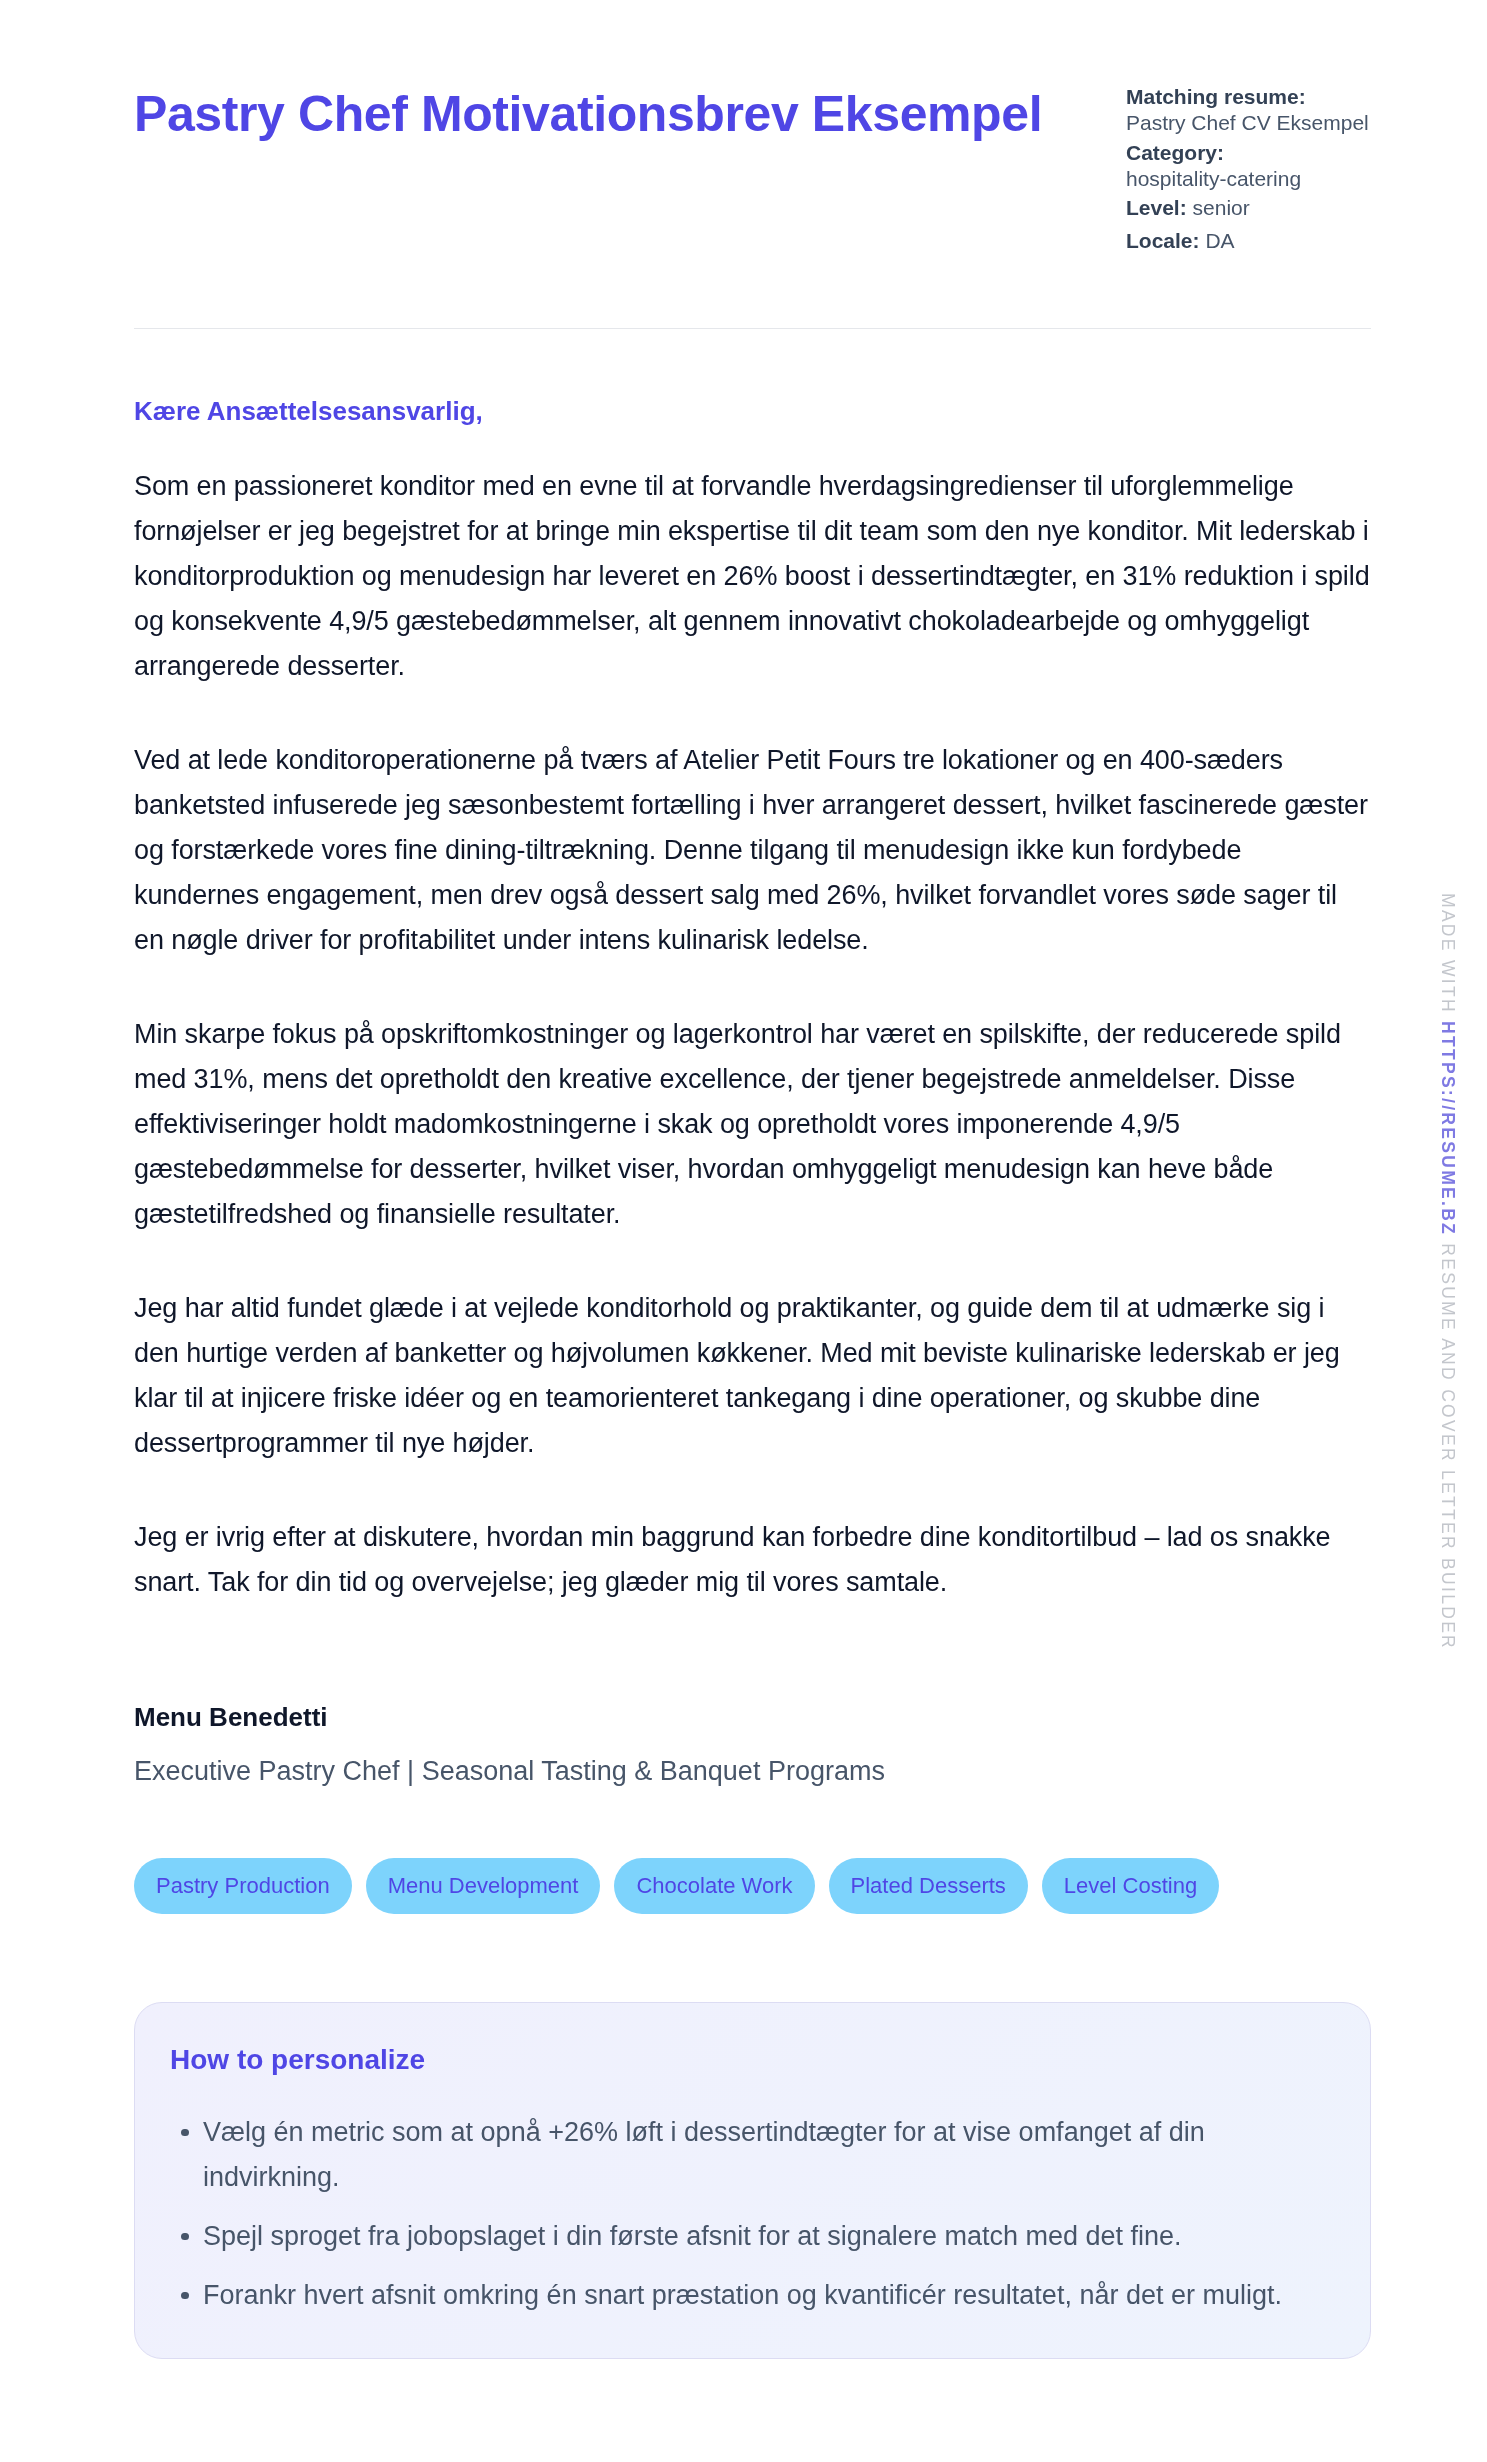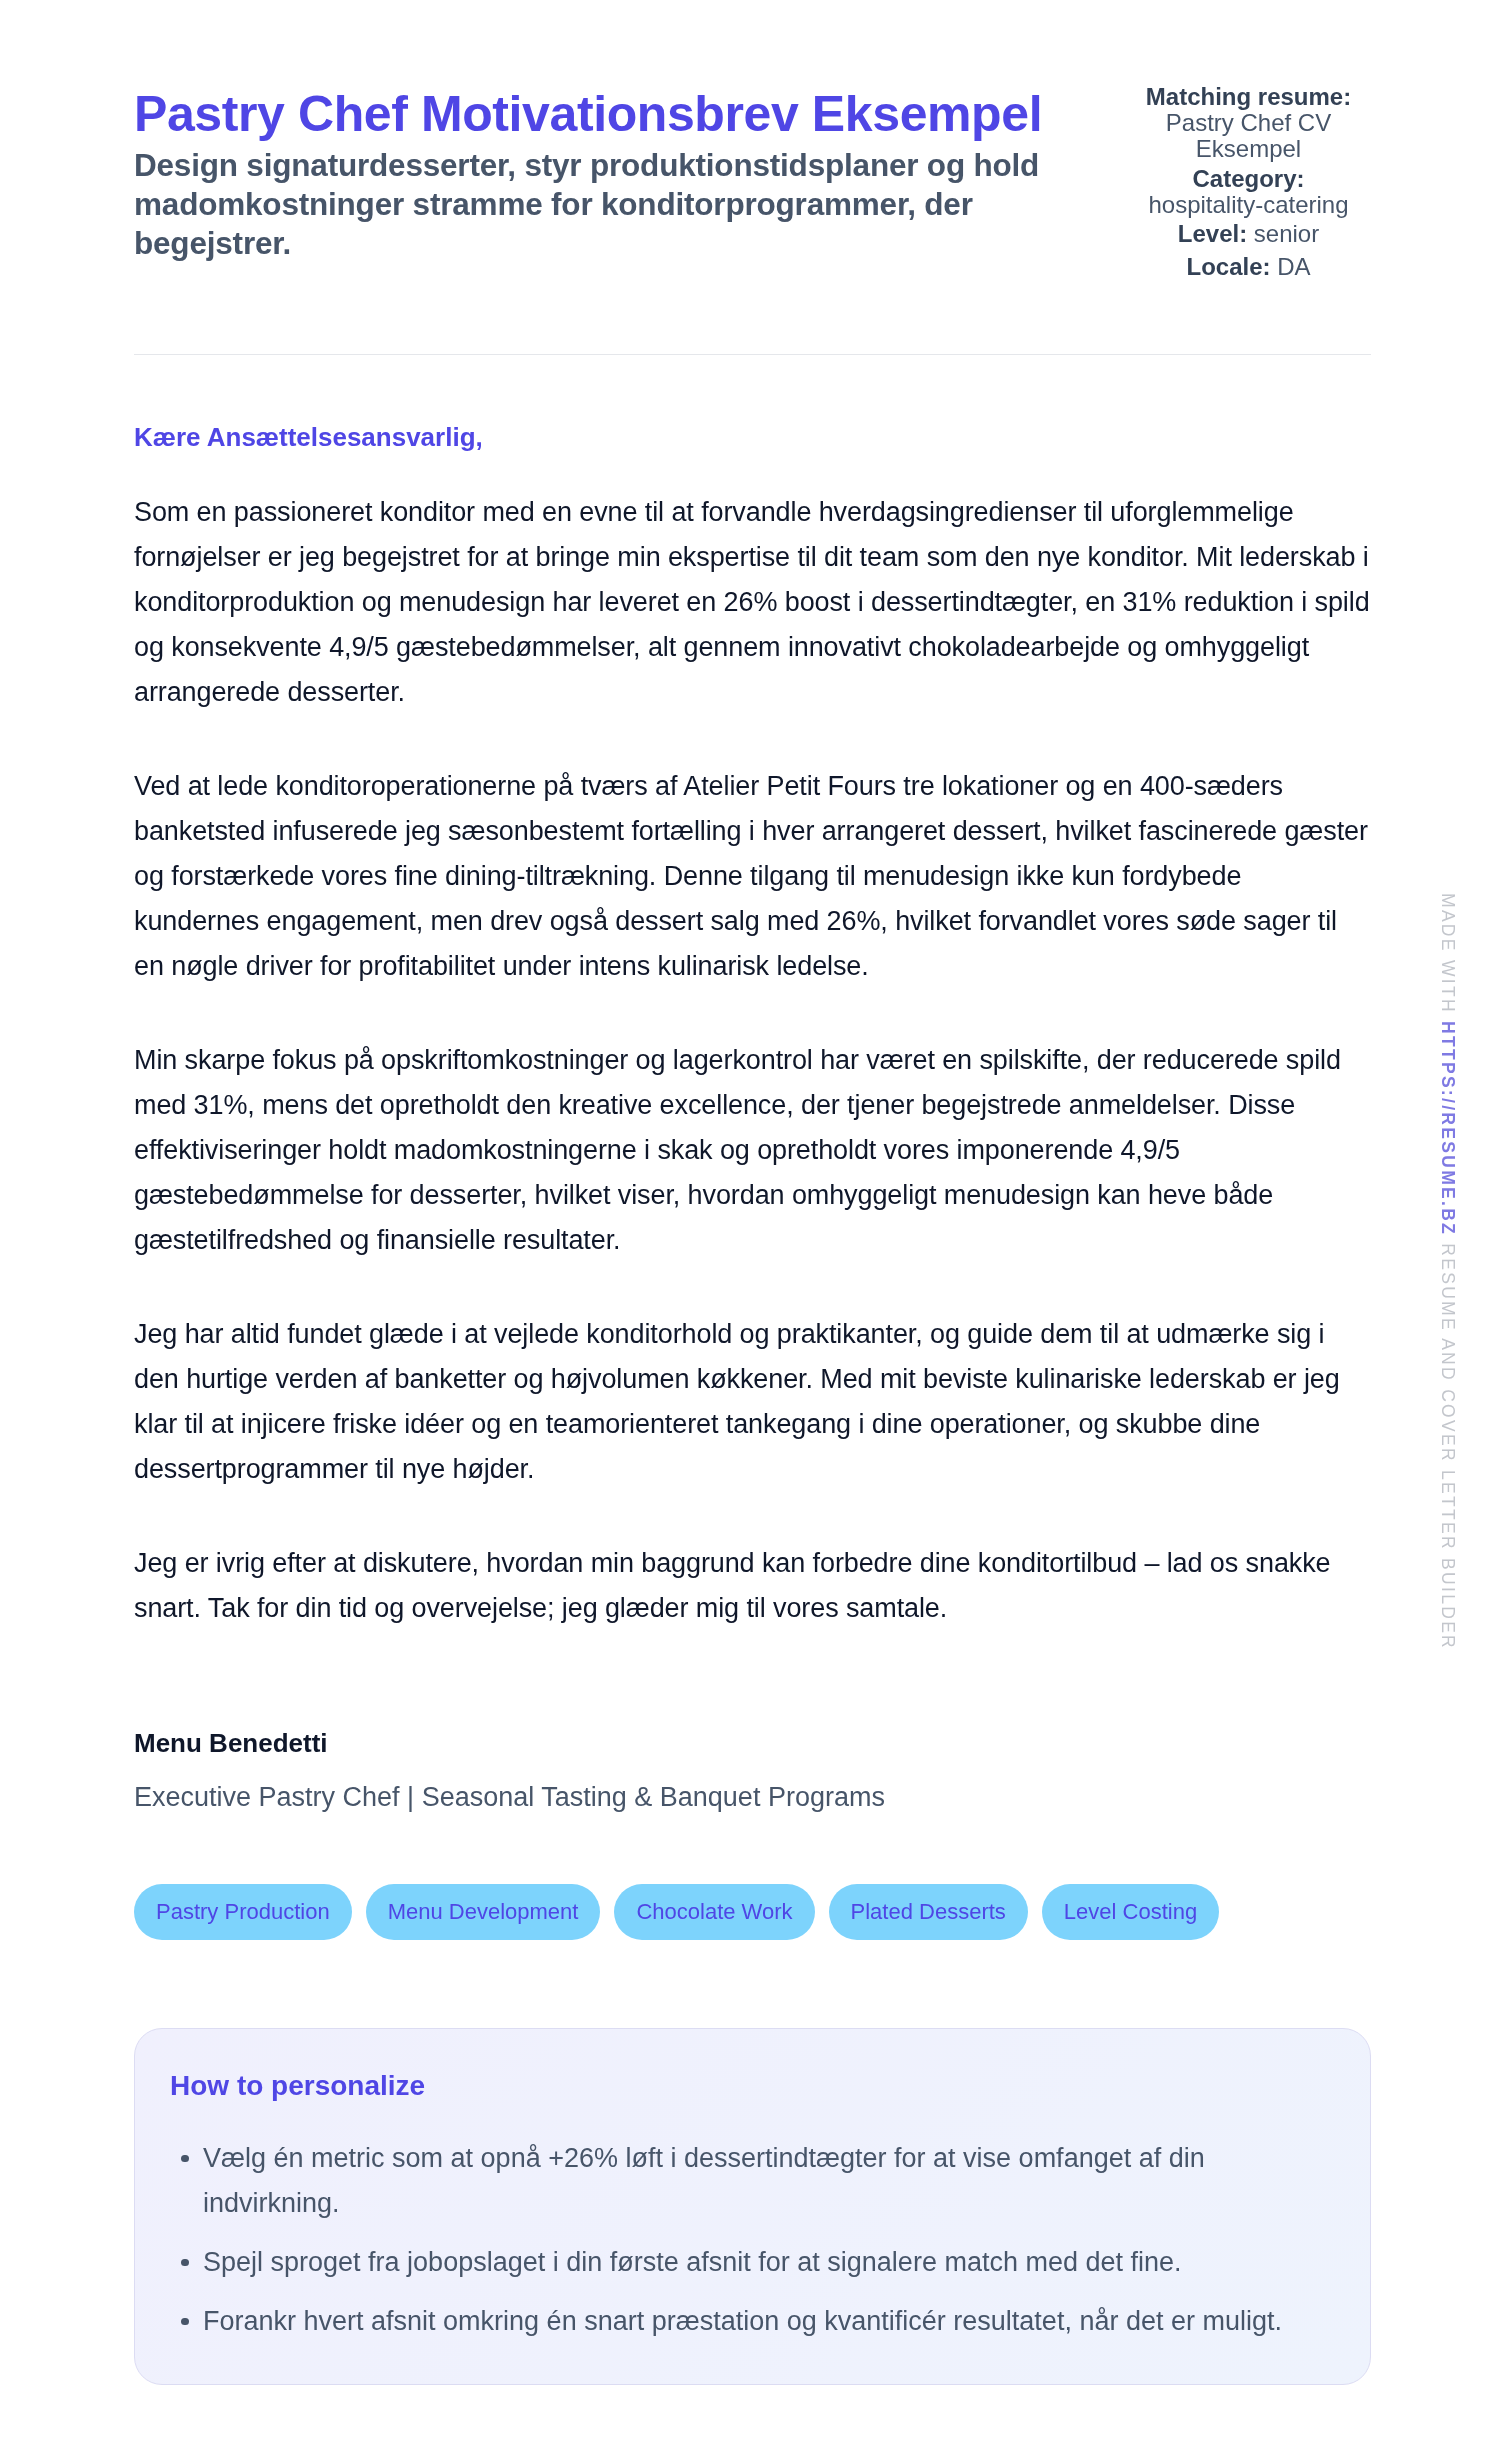--- a/index.html
+++ b/index.html
@@ -43,22 +43,22 @@
     .subtitle {
       margin-top: 1.8px;
       font-size: 31.5px;
       font-weight: 700;
       color: #475569;
       line-height: 39px;
       letter-spacing: -0.2px;
     }
     .meta {
       width: 245px;
-      text-align: center;
-      font-size: 24px;
+      text-align: left;
+      font-size: 21px;
       line-height: 26px;
       color: #475569;
       padding-top: 0;
     }
     .meta-row { margin-bottom: 7px; }
     .meta-row:nth-child(1), .meta-row:nth-child(2) { margin-bottom: 3.5px; }
     .meta-label { font-weight: 700; color: #334155; }
     .meta-value { color: #475569; }
 
     
@@ -168,21 +168,20 @@
   </style>
 </head>
 <body>
 
 <div class="page">
   <div class="content">
 
     <header class="header">
       <div class="header-left">
         <h1 class="title">Pastry Chef Motivationsbrev Eksempel</h1>
-        <div class="subtitle">Design signaturdesserter, styr produktionstidsplaner og hold madomkostninger stramme for konditorprogrammer, der begejstrer.</div>
       </div>
       <div class="meta">
         <div class="meta-row">
           <div class="meta-label">Matching resume:</div>
           <div class="meta-value">Pastry Chef CV Eksempel</div>
         </div>
         <div class="meta-row">
           <div class="meta-label">Category:</div>
           <div class="meta-value">hospitality-catering</div>
         </div>

